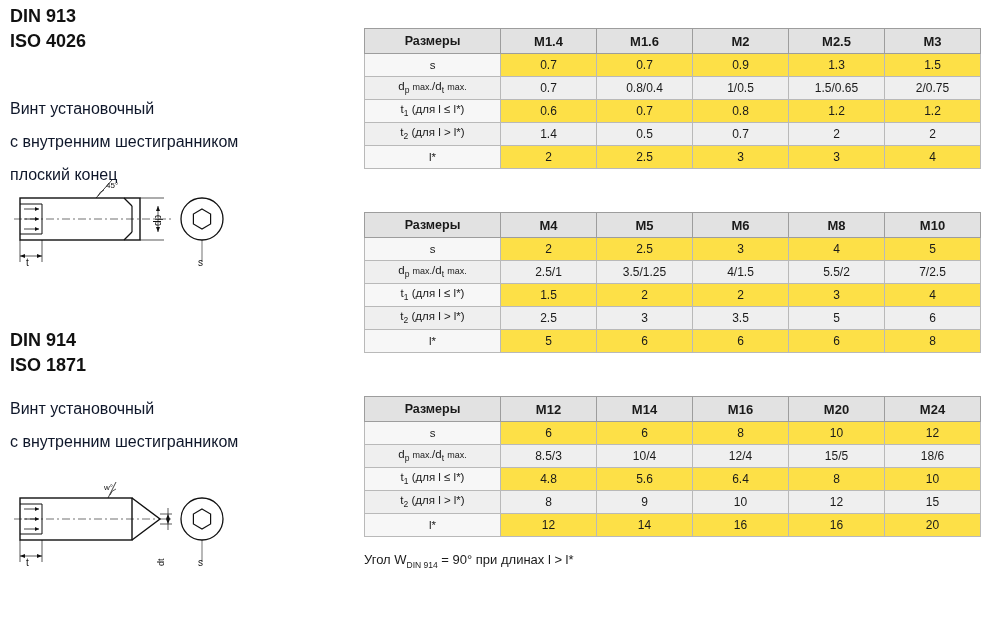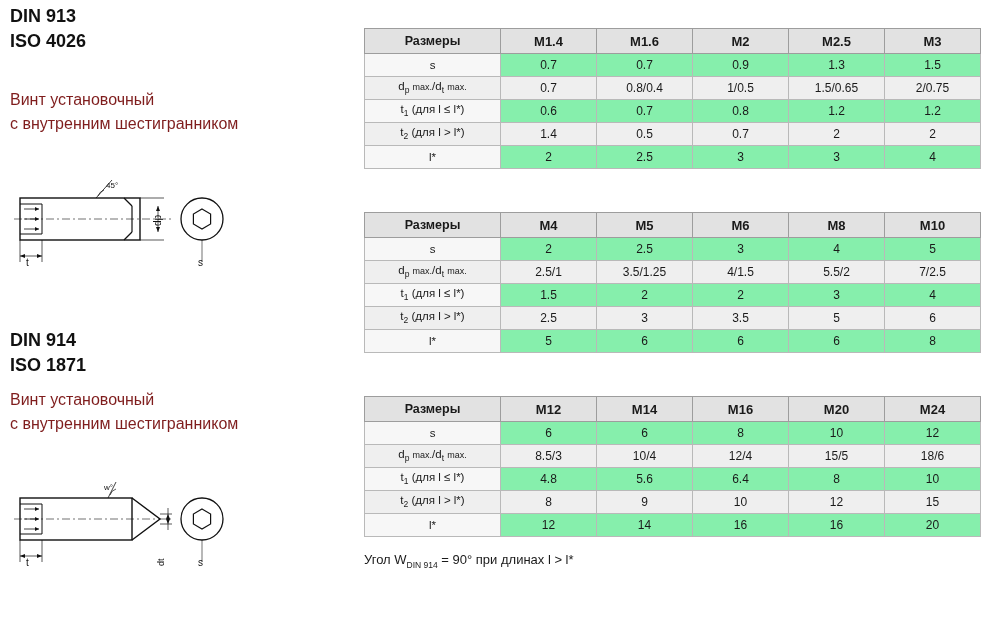--- a/index.html
+++ b/index.html
@@ -30,39 +30,40 @@
   }
   .std-title {
     font-size: 18px;
     font-weight: bold;
     line-height: 25px;
     color: #111;
   }
   .desc {
     font-size: 16px;
     line-height: 24px;
-    color: #7f1d1d;
+    color: #0f172a;
+    margin-top: 9px;
   }
   .block-a { position: absolute; left: 0; top: 4px; }
   .block-a-desc { position: absolute; left: 0; top: 88px; }
   .block-b { position: absolute; left: 0; top: 328px; }
   .block-b-desc { position: absolute; left: 0; top: 388px; }
 
   .drawing-a { position: absolute; left: 2px; top: 178px; }
   .drawing-b { position: absolute; left: 2px; top: 478px; }
 
   
   .tbl-wrap {
     position: absolute;
   }
   table.dim {
     border-collapse: collapse;
     table-layout: fixed;
     font-size: 12px;
-    background: #86efac;
+    background: #fde047;
   }
   table.dim td, table.dim th {
     border: 1px solid #b9b9b9;
     text-align: center;
     vertical-align: middle;
     padding: 0;
     height: 22px;
     color: #1a1a1a;
     font-weight: normal;
   }
@@ -115,20 +116,21 @@
   <div class="left-col">
 
     <div class="block-a">
       <div class="std-title">DIN 913</div>
       <div class="std-title">ISO 4026</div>
     </div>
 
     <div class="block-a-desc">
       <div class="desc">Винт установочный</div>
       <div class="desc">с внутренним шестигранником</div>
+      <div class="desc">плоский конец</div>
     </div>
 
     <div class="drawing-a">
       <svg width="250" height="90" viewBox="0 0 250 90">
 
         <rect x="8" y="20" width="120" height="42" fill="none" stroke="#111" stroke-width="1.4"></rect>
 
         <line x1="8" y1="26" x2="30" y2="26" stroke="#111" stroke-width="1"></line>
         <line x1="8" y1="56" x2="30" y2="56" stroke="#111" stroke-width="1"></line>
         <line x1="30" y1="26" x2="30" y2="56" stroke="#111" stroke-width="1"></line>

